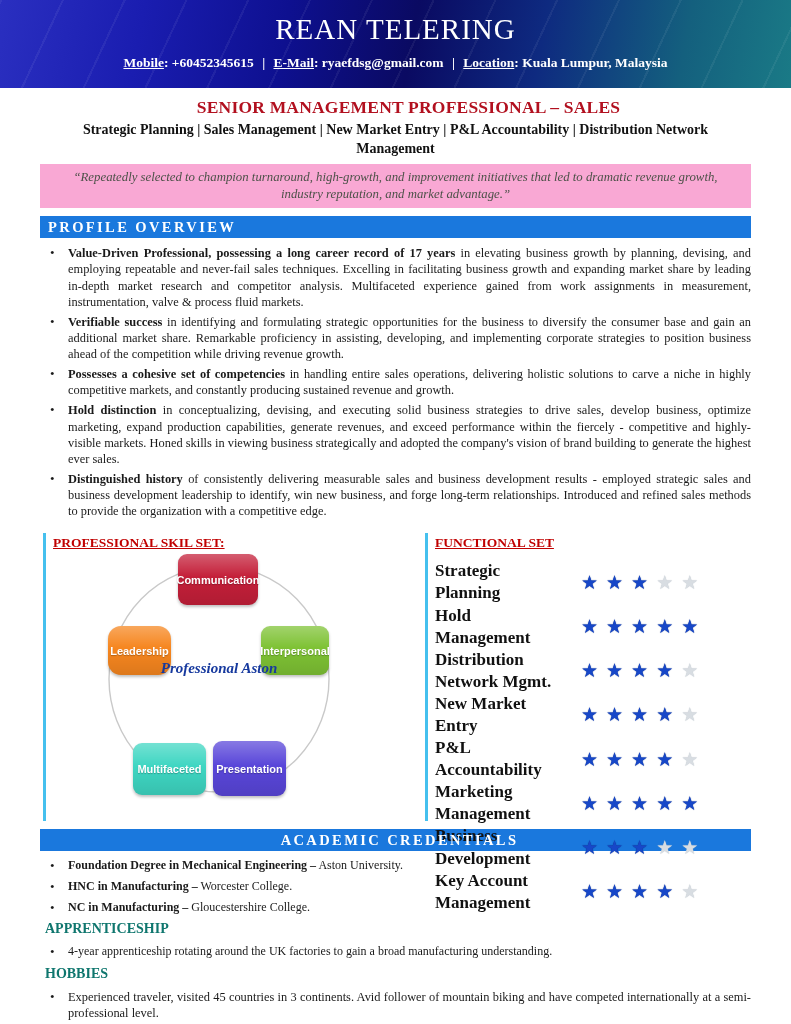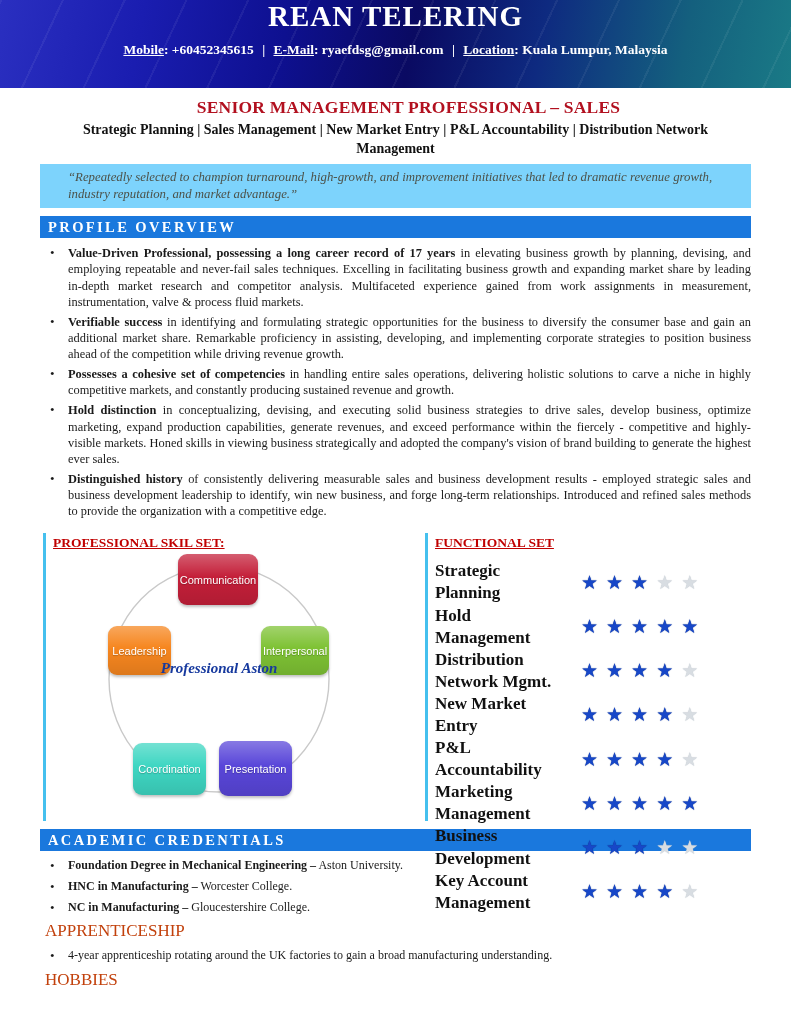--- a/index.html
+++ b/index.html
@@ -7,29 +7,29 @@
   .page { width:791px; height:1024px; background:#ffffff; margin:0 auto; position:relative; overflow:hidden; }
 
   
   .top-banner{
     height:88px; width:100%;
     background:
       repeating-linear-gradient(115deg, rgba(255,255,255,0.06) 0 2px, rgba(255,255,255,0) 2px 56px),
       linear-gradient(100deg,#2a2fc0 0%,#1a1db0 18%,#0e1090 36%,#0a0a62 52%,#0e2a80 68%,#14607e 86%,#1a7a86 100%);
     color:#ffffff; text-align:center;
   }
-  .person-name{ font-size:29px; font-weight:bold; letter-spacing:1px; }
+  .person-name{ font-size:29px; font-weight:normal; letter-spacing:1px; padding-top:13px; }
   .contact-line{ font-size:13.5px; font-weight:bold; margin-top:9px; }
   .contact-line .clabel{ text-decoration:underline; font-weight:bold; }
   .contact-line .sep{ padding:0 5px; }
 
   
   .doc-title{ text-align:center; color:#b2101f; font-weight:bold; font-size:17.5px; margin-top:9px; letter-spacing:.2px;padding-left:26px; }
   .doc-subtitle{ text-align:center; font-weight:bold; font-size:14px; color:#111; width:700px; margin:3px auto 0; line-height:1.35; }
-  .quote-box{ background:#7dd3fc; margin:5px 40px 0; padding:5px 28px; text-align:left;
+  .quote-box{ background:#f9a8d4; margin:5px 40px 0; padding:5px 28px; text-align:center;
               font-style:italic; font-size:12.8px; color:#4c5148; line-height:1.35; }
 
   
   .section-banner{ background:#1a78dd; color:#ffffff; margin:8px 40px 0; height:22px;
                    font-weight:bold; font-size:14.5px; letter-spacing:2.4px; line-height:22px; padding-left:8px; }
 
   
   ul.bullets{ list-style:none; margin:7px 40px 0; }
   ul.bullets li{ position:relative; padding-left:28px; font-size:12.4px; line-height:1.3;
                  text-align:justify; margin-bottom:4px; color:#1a1a1a; }
@@ -40,42 +40,42 @@
   .two-col{ display:flex; margin:14px 40px 0 43px; height:288px; }
   .col{ border-left:3px solid #45c0ee; padding-left:7px; }
   .col-left{ width:380px; position:relative; }
   .col-right{ width:328px; margin-left:2px; }
   .skill-heading{ color:#c00000; font-weight:bold; font-size:13.5px; text-decoration:underline; margin-top:2px; }
 
   
   .diagram{ position:relative; width:370px; height:266px; margin-top:2px; }
   .ring{ position:absolute; left:0; top:0; }
   .node{ position:absolute; border-radius:9px; color:#fff; font-family:"Liberation Sans", sans-serif;
-         font-weight:normal; font-size:11px; display:flex; align-items:center; justify-content:center;
+         font-weight:bold; font-size:11px; display:flex; align-items:center; justify-content:center;
          text-shadow:0 1px 1px rgba(0,0,0,.25); box-shadow:0 2px 3px rgba(0,0,0,.25);
          background-image:linear-gradient(180deg, rgba(255,255,255,.28), rgba(255,255,255,0) 45%, rgba(0,0,0,.10)); }
   .node-communication{ left:125px; top:1px;  width:80px; height:51px; }
   .node-leadership   { left:55px;  top:73px; width:63px; height:49px; }
   .node-interpersonal{ left:208px; top:73px; width:68px; height:49px; }
   .node-coordination { left:80px;  top:190px; width:73px; height:52px; }
-  .node-presentation { left:166px; top:188px; width:73px; height:55px; }
+  .node-presentation { left:160px; top:188px; width:73px; height:55px; }
   .center-label{ position:absolute; left:100px; top:106px; width:132px; text-align:center;
                  color:#16399e; font-weight:bold; font-style:italic; font-size:15px; line-height:1.25; }
 
   
   .frows{ margin-top:9px; }
   .frow{ display:flex; align-items:center; min-height:33.5px; }
   .flabel{ width:118px; font-weight:bold; font-size:17px; color:#111; line-height:1.3; }
   .stars{ margin-left:28px; letter-spacing:8px; font-size:19px; line-height:1; white-space:nowrap; }
   .star.filled{ color:#1747c8; text-shadow:0 0 1px #0a2a7a; }
   .star.empty{ color:#d8dde2; text-shadow:0 0 1px #b9c0c8; }
 
   
   ul.bullets.plain li{ text-align:left; margin-bottom:5px; font-size:12px; }
-  .sub-heading{ font-weight:normal; font-size:17px; margin:6px 0 2px 45px; color:#c2410c; }
+  .sub-heading{ font-weight:bold; font-size:14px; margin:6px 0 2px 45px; color:#0f766e; }
   ul.bullets.last li{ text-align:justify; }
 </style>
 </head>
 <body>
 
 <div class="page">
 
   <div class="top-banner">
     <div class="person-name">REAN TELERING</div>
     <div class="contact-line">
@@ -102,23 +102,23 @@
 
   <div class="two-col">
 
     <div class="col col-left">
       <div class="skill-heading">PROFESSIONAL SKIL SET:</div>
       <div class="diagram">
         <svg class="ring" width="370" height="266">
           <ellipse cx="166" cy="126" rx="110" ry="113" fill="none" stroke="#c9c9c9" stroke-width="1.4"></ellipse>
         </svg>
         <div class="node node-communication" style="background-color: rgb(196, 31, 57);">Communication</div>
-        <div class="node node-leadership" style="background-color: rgb(246, 134, 31);">Leadership</div>
+        <div class="node node-leadership" style="background-color: rgb(246, 134, 31); border-radius: 13px;">Leadership</div>
         <div class="node node-interpersonal" style="background-color: rgb(126, 194, 52);">Interpersonal</div>
-        <div class="node node-coordination" style="background-color: rgb(62, 214, 194);">Coordination</div>
+        <div class="node node-coordination" style="background-color: rgb(62, 214, 194);">Multifaceted</div>
         <div class="node node-presentation" style="background-color: rgb(89, 70, 217);">Presentation</div>
         <div class="center-label">Professional Aston</div>
       </div>
     </div>
 
     <div class="col col-right">
       <div class="skill-heading">FUNCTIONAL SET</div>
       <div class="frows">
         <div class="frow">
             <div class="flabel">Strategic Planning</div>
@@ -149,27 +149,30 @@
             <div class="stars"><span class="star filled">★</span><span class="star filled">★</span><span class="star filled">★</span><span class="star empty">★</span><span class="star empty">★</span></div>
           </div>
         <div class="frow">
             <div class="flabel">Key Account Management</div>
             <div class="stars"><span class="star filled">★</span><span class="star filled">★</span><span class="star filled">★</span><span class="star filled">★</span><span class="star empty">★</span></div>
           </div>
       </div>
     </div>
   </div>
 
-  <div class="section-banner" style="background-color: rgb(26, 120, 221);">ACADEMIC CREDENTIALS</div>
+  <div class="section-banner" style="background-color: rgb(26, 120, 221); text-align: center;">ACADEMIC CREDENTIALS</div>
   <ul class="bullets plain">
     <li><span class="lead">Foundation Degree in Mechanical Engineering –</span><span> Aston University.</span></li>
     <li><span class="lead">HNC in Manufacturing –</span><span> Worcester College.</span></li>
     <li><span class="lead">NC in Manufacturing –</span><span> Gloucestershire College.</span></li>
   </ul>
 
   <div class="sub-heading">APPRENTICESHIP</div>
   <ul class="bullets plain">
     <li>4-year apprenticeship rotating around the UK factories to gain a broad manufacturing understanding.</li>
   </ul>
 
   <div class="sub-heading">HOBBIES</div>
+  <ul class="bullets last">
+    <li>Experienced traveler, visited 45 countries in 3 continents. Avid follower of mountain biking and have competed internationally at a semi-professional level.</li>
+  </ul>
 
 </div>
 
 </body></html>

